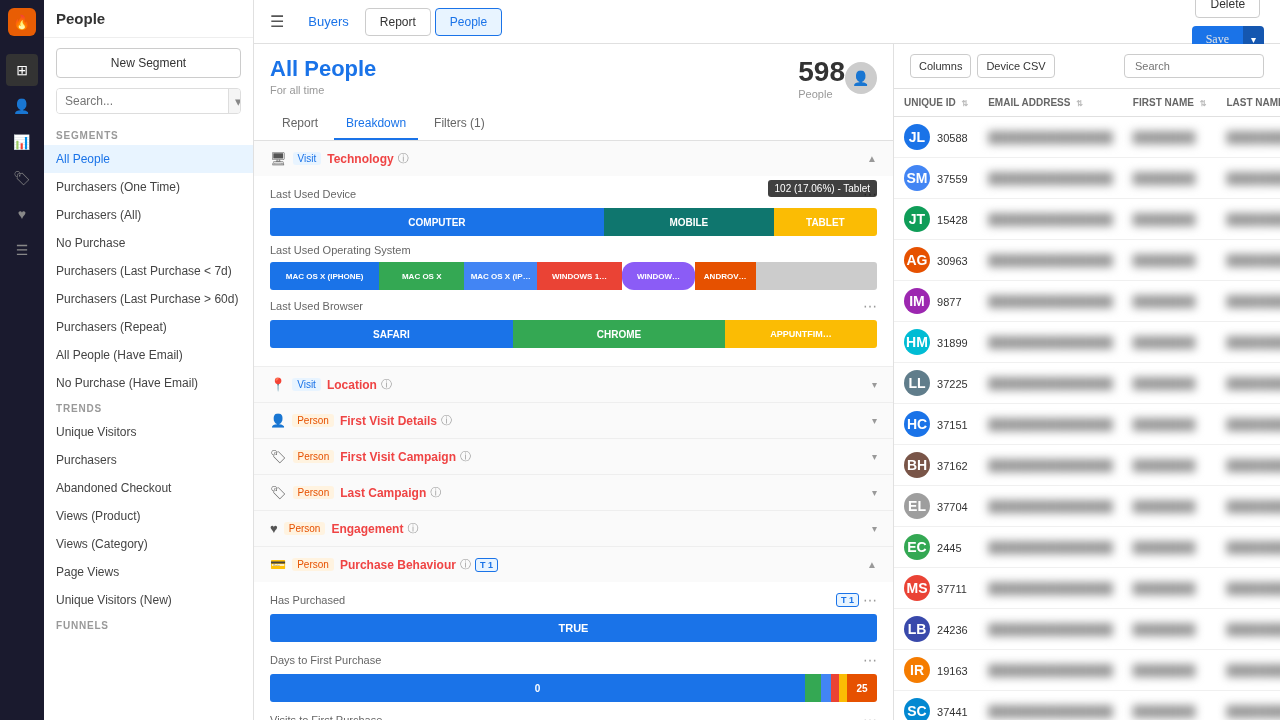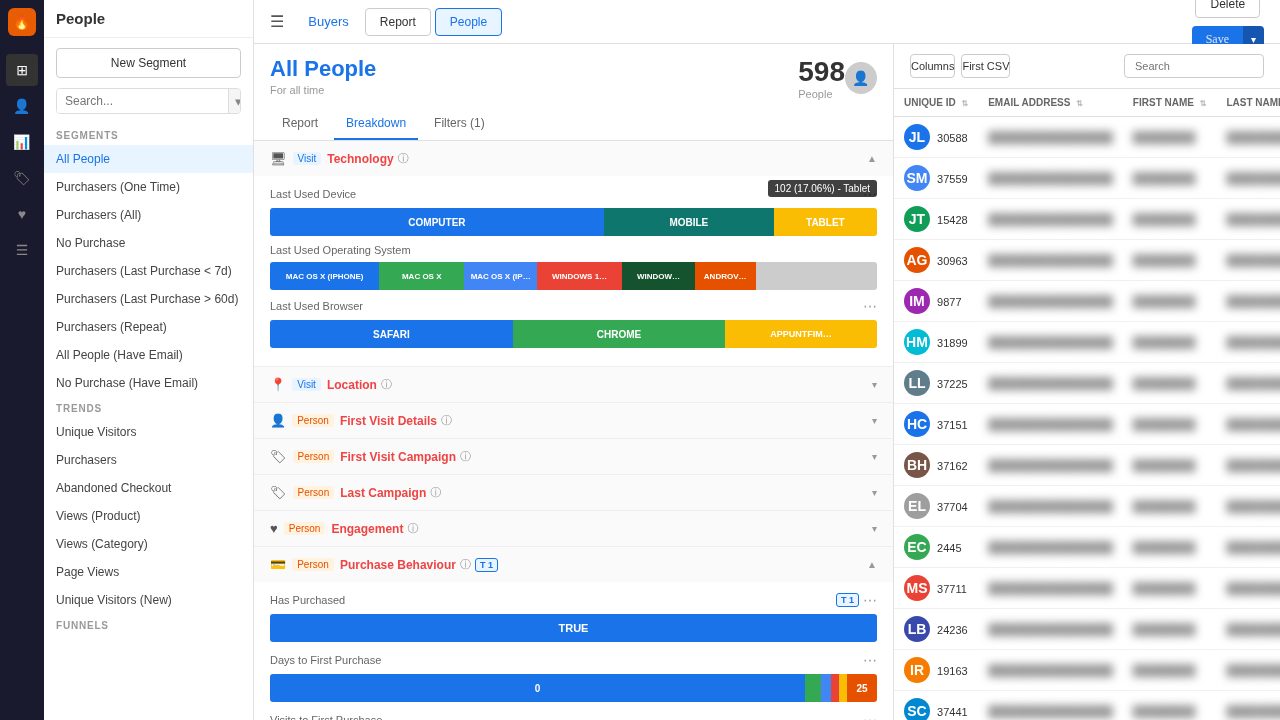--- a/index.html
+++ b/index.html
@@ -335,21 +335,21 @@
       background: #fff;
     }
     .table-toolbar {
       padding: 10px 16px;
       display: flex;
       align-items: center;
       border-bottom: 1px solid #e0e0e0;
       flex-shrink: 0;
     }
     .col-btn, .csv-btn {
-      padding: 5px 0;
+      padding: 5px 8px;
       border: 1px solid #ccc;
       background: #fff;
       border-radius: 4px;
       font-size: 11px;
       cursor: pointer;
       margin-right: 6px;
       color: #333;
     }
     .table-search {
       margin-left: auto;
@@ -506,21 +506,21 @@
             </div>
 
             <div class="bd-subsection-title">
               <span>Last Used Operating System</span>
             </div>
             <div class="bar-chart">
               <div class="bar-segment" style="width:18%;background:#1a73e8;font-size:8px;">MAC OS X (IPHONE)</div>
               <div class="bar-segment" style="width:14%;background:#34a853;font-size:8px;">MAC OS X</div>
               <div class="bar-segment" style="width:12%;background:#4285f4;font-size:8px;">MAC OS X (IP…</div>
               <div class="bar-segment" style="width:14%;background:#ea4335;font-size:8px;">WINDOWS 1…</div>
-              <div class="bar-segment" style="width:12%;background:#14532d;font-size:8px;">WINDOW…</div>
+              <div class="bar-segment" style="width:12%;background:#8b5cf6;font-size:8px;border-radius:12px;">WINDOW…</div>
               <div class="bar-segment" style="width:10%;background:#e65100;font-size:8px;">ANDROV…</div>
               <div class="bar-segment" style="flex:1;background:#ccc;"></div>
             </div>
 
             <div class="bd-subsection-title">
               <span>Last Used Browser</span>
               <span class="dots-menu">⋯</span>
             </div>
             <div class="bar-chart">
               <div class="bar-segment" style="width:40%;background:#1a73e8;">SAFARI</div>
@@ -620,21 +620,21 @@
 
           </div>
         </div>
 
       </div>
     </div>
 
     <div class="table-panel">
       <div class="table-toolbar">
         <button class="col-btn">Columns</button>
-        <button class="csv-btn">First CSV</button>
+        <button class="csv-btn">Device CSV</button>
         <input class="table-search" type="text" placeholder="Search" style="">
       </div>
       <div class="data-table">
         <table>
           <thead>
             <tr>
               <th>UNIQUE ID <span class="sort-icon">⇅</span></th>
               <th>EMAIL ADDRESS <span class="sort-icon">⇅</span></th>
               <th>FIRST NAME <span class="sort-icon">⇅</span></th>
               <th>LAST NAME </th>

